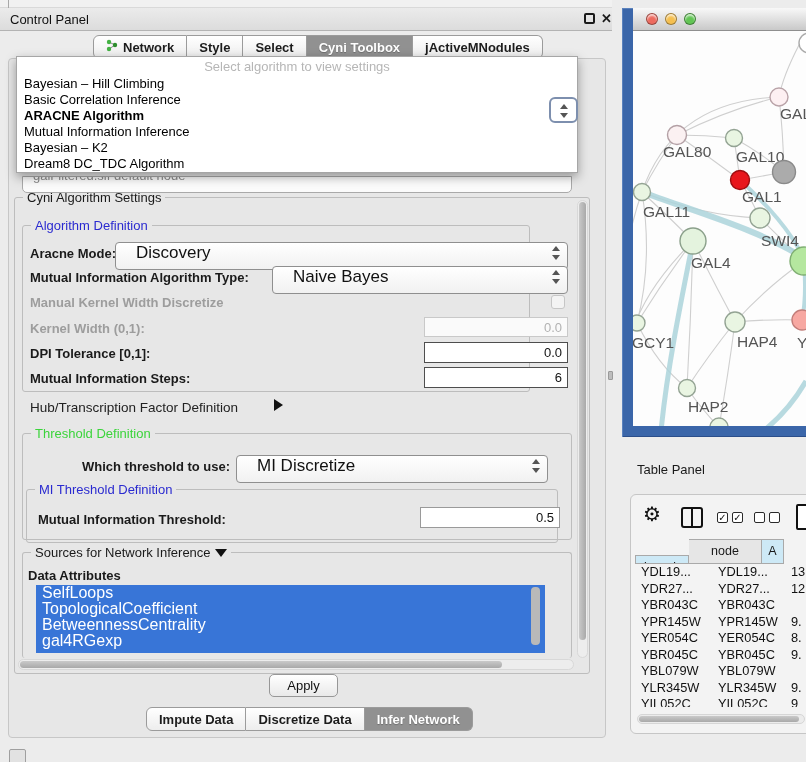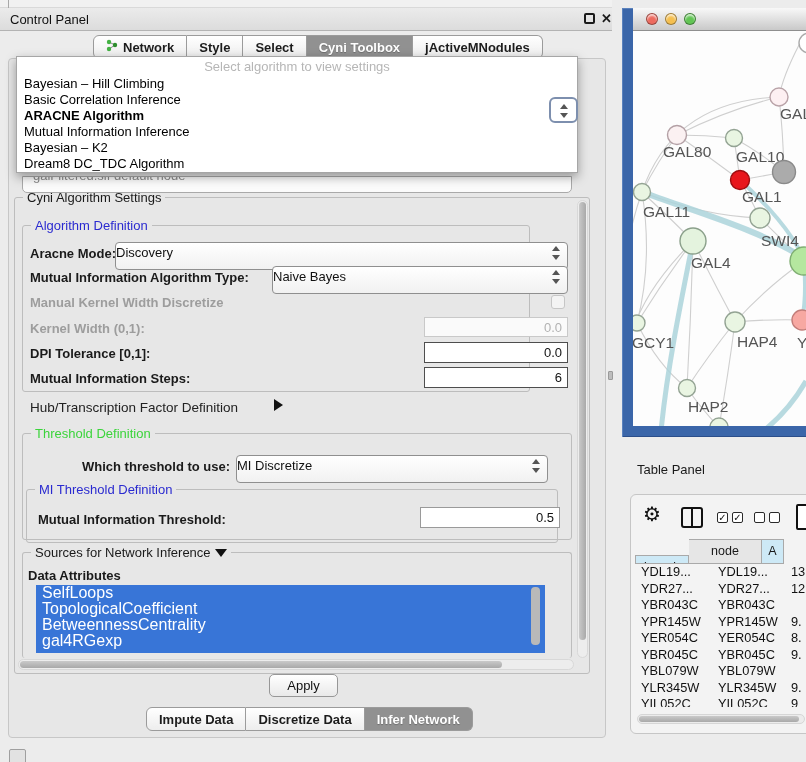--- a/index.html
+++ b/index.html
@@ -26,21 +26,21 @@
   .group{position:absolute;border:1px solid #bdbdbd;border-radius:3px;}
   .group-title{position:absolute;top:-8px;left:8px;background:#e7e7e7;padding:0 4px;font-size:13px;white-space:nowrap;}
   .t-black{color:#1a1a1a;}
   .t-blue{color:#2a2ad0;}
   .t-green{color:#3cd43c;}
 
   .lbl{position:absolute;font-size:13px;font-weight:bold;color:#1a1a1a;white-space:nowrap;}
   .lbl.dis{color:#9d9d9d;}
   .lbl.plain{font-weight:normal;color:#222;}
 
-  .combo{position:absolute;height:28px;background:linear-gradient(#ffffff,#f1f1f1);border:1px solid #8f8f8f;border-radius:4px;font-size:13px;color:#111;line-height:19px;padding-left:0;}
+  .combo{position:absolute;height:28px;background:linear-gradient(#ffffff,#f1f1f1);border:1px solid #8f8f8f;border-radius:4px;font-size:17px;color:#111;line-height:19px;padding-left:20px;}
   .stepper{position:absolute;right:7px;top:3px;width:9px;height:14px;}
   .stepper:before,.stepper:after{content:"";position:absolute;left:1px;border-left:4px solid transparent;border-right:4px solid transparent;}
   .stepper:before{top:0;border-bottom:5px solid #555;}
   .stepper:after{bottom:0;border-top:5px solid #555;}
 
   .field{position:absolute;height:20px;background:#fff;border:1px solid #9a9a9a;font-size:13px;color:#111;text-align:right;padding:1px 5px 0 4px;line-height:18px;}
   .field.strong{border:1.5px solid #4e4e4e;height:21px;}
   .field.dis{background:#fafafa;border:1px solid #c9c9c9;color:#b2b2b2;}
   .checkbox{position:absolute;width:14px;height:14px;border:1px solid #c6c6c6;border-radius:3px;background:#f3f3f3;}
 

